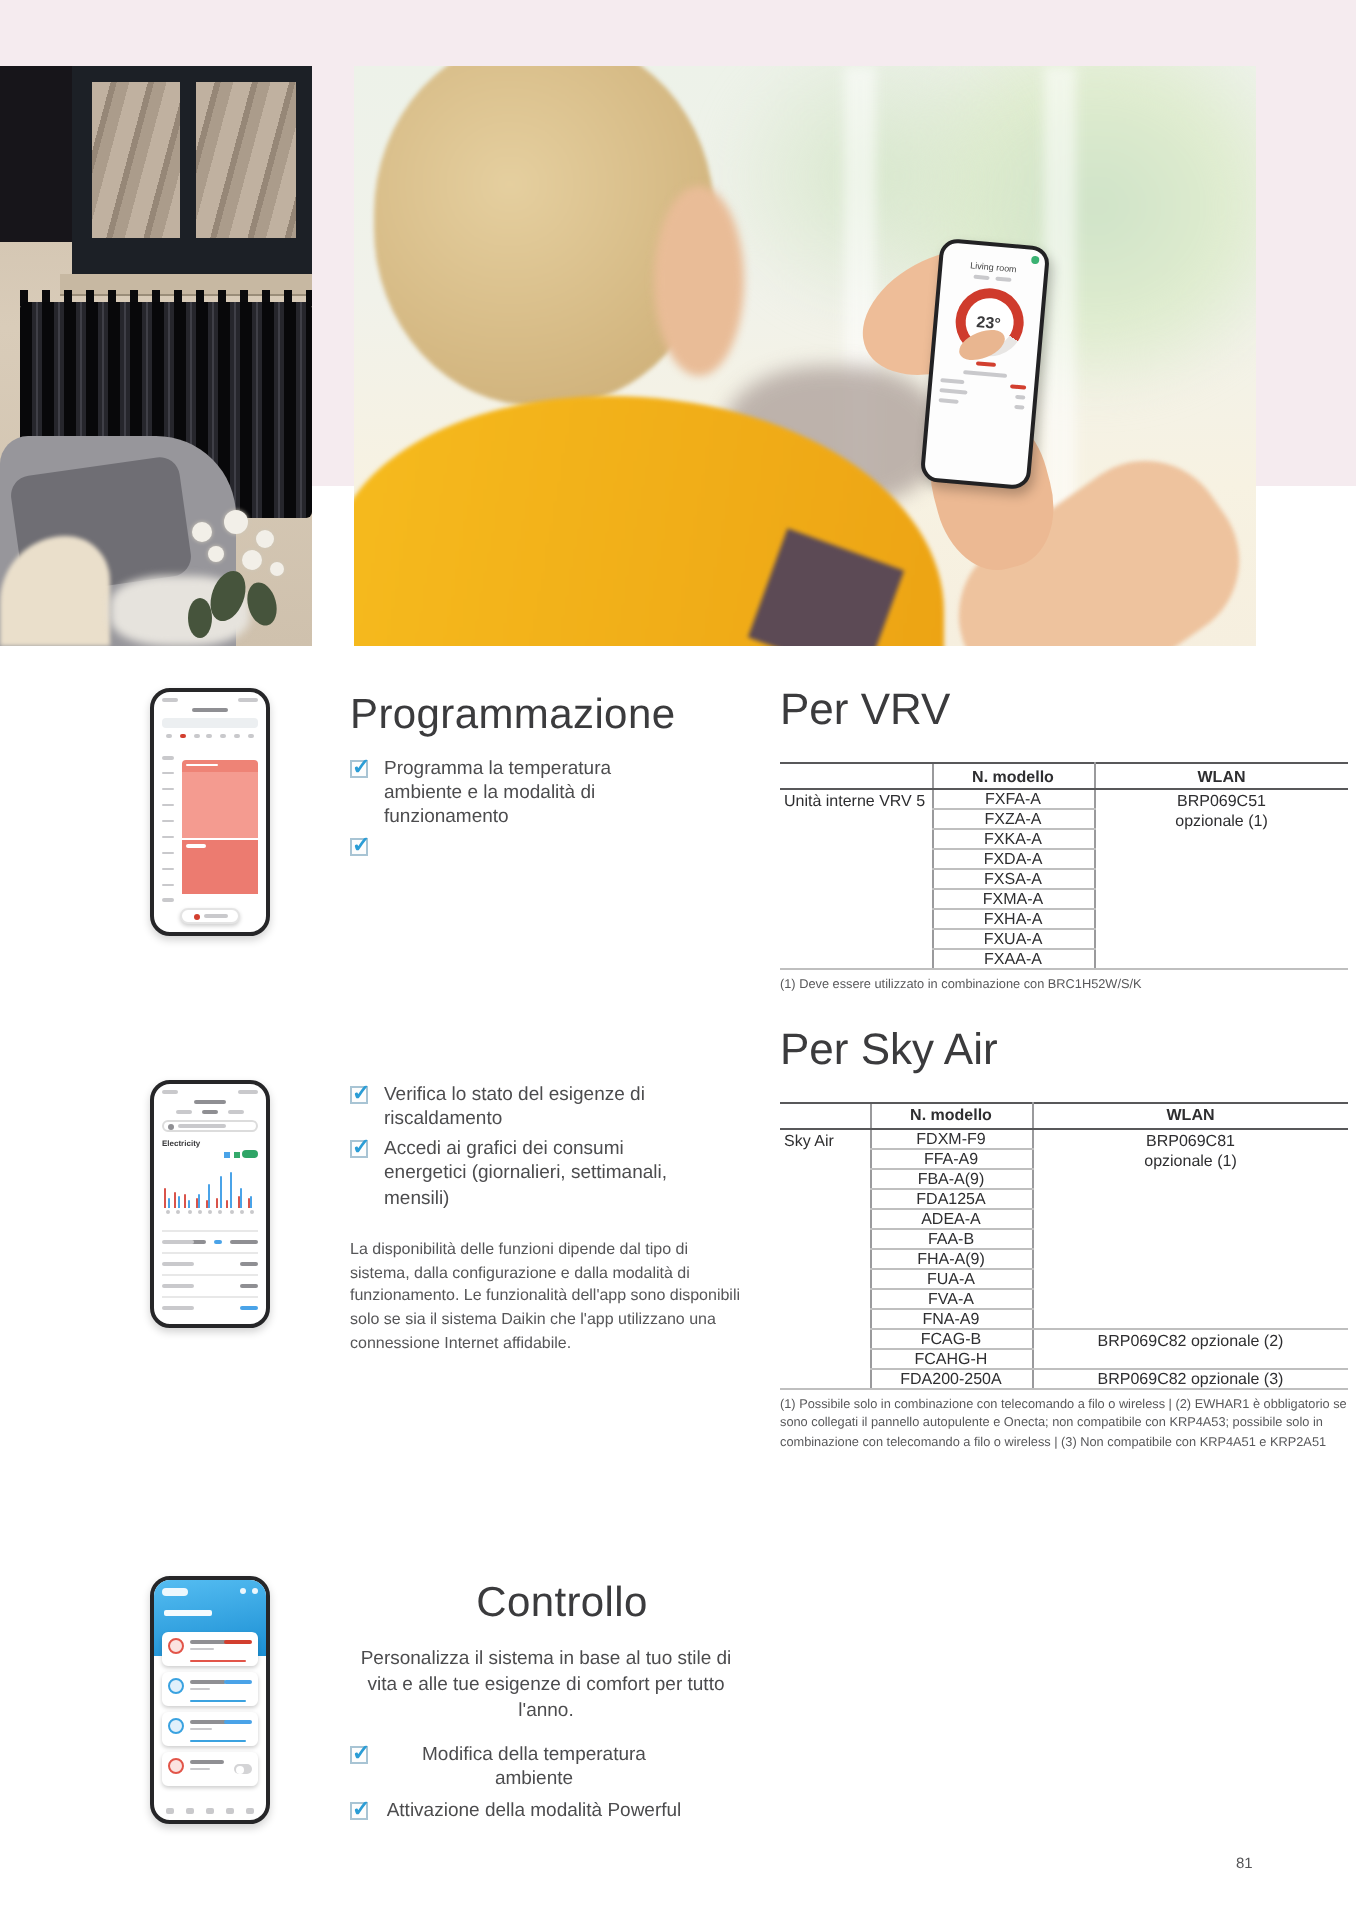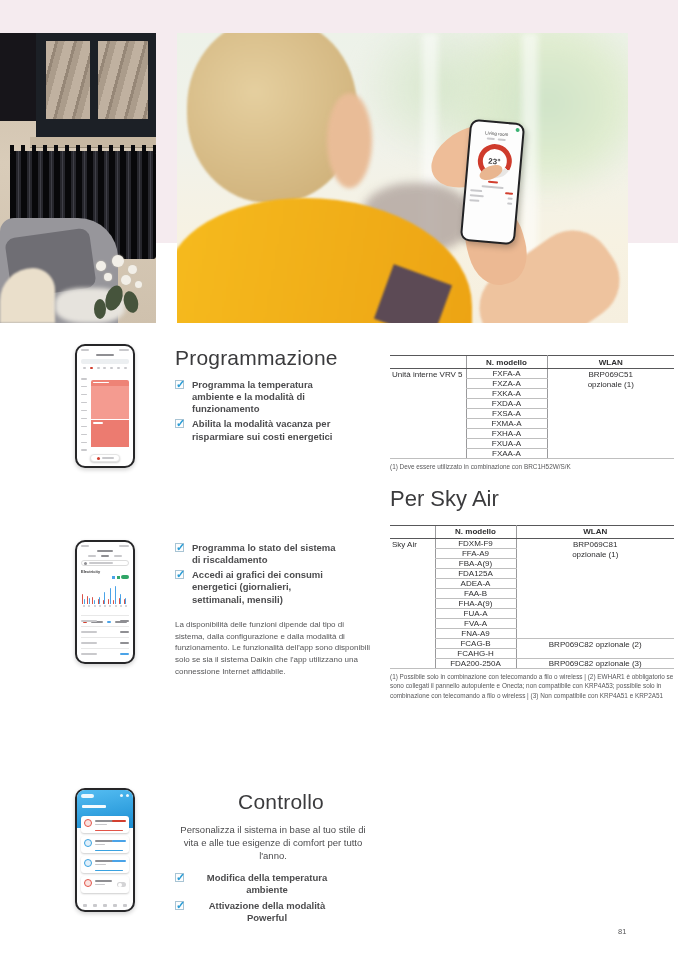--- a/index.html
+++ b/index.html
@@ -110,21 +110,21 @@
   .p3-nav { position:absolute; left:6px; right:6px; bottom:3px; display:flex; justify-content:space-between; }
 
   
   .section-text { position:absolute; left:175px; width:212px; color:#4c4c4e; }
   .section-text h2 { font-size:21px; font-weight:400; color:#3b3b3d; letter-spacing:0.2px; margin-bottom:9px; }
   .section-text p { font-size:9.5px; line-height:1.38; width:196px; margin-bottom:10px; }
   .checklist { list-style:none; width:170px; }
   .checklist li { display:flex; gap:8px; font-size:9.5px; line-height:1.28; margin-bottom:3px; }
   .check { position:relative; width:9px; height:9px; border:1px solid #a8c4d4; background:#fdfdfd; flex:none; margin-top:1px; }
   .check span { position:absolute; left:0px; top:-4px; font-size:11px; font-weight:700; color:#2b9dd6; }
-  .li-text { width:150px;font-weight:bold; }
+  .li-text { width:150px; }
   .disclaimer { font-size:8px; line-height:1.48; color:#565658; width:198px; margin-top:13px; }
 
   
   .right-col { position:absolute; left:390px; top:342px; width:284px; color:#2e2e30; }
   .col-title { font-size:22px; font-weight:400; color:#3b3b3d; }
   .spec-table { border-collapse:collapse; width:100%; table-layout:fixed; font-size:8px; color:#2e2e30; margin-top:13px; }
   .spec-table th { border-top:1.5px solid #58585a; border-bottom:1px solid #58585a; font-size:8px; font-weight:700; height:13px; padding:1px 2px; text-align:center; }
   .spec-table td { border-bottom:1px solid #bfbfbf; height:9.5px; padding:0 2px; text-align:center; }
   .cmid { border-left:1px solid #9a9a9c; border-right:1px solid #9a9a9c; }
   .grp { text-align:left !important; vertical-align:top; padding-top:1px !important; }
@@ -266,21 +266,20 @@
       <li>
         <span class="check">
             <span>✓</span>
           </span>
         <span class="li-text">Programma la temperatura ambiente e la modalità di funzionamento</span>
       </li>
       <li>
         <span class="check">
             <span>✓</span>
           </span>
-        <span class="li-text">Abilita la modalità vacanza per risparmiare sui costi energetici</span>
       </li>
     </ul>
   </div>
 
   <div class="phone" style="left:75px; top:540px;">
     <div class="p-status">
         <i class="d" style="width:8px;height:2px;"></i>
         <i class="d" style="width:10px;height:2px;"></i>
       </div>
     <div class="p-status" style="justify-content:center;">
@@ -355,21 +354,21 @@
         </div>
     </div>
   </div>
 
   <div class="section-text" style="top:542px;">
     <ul class="checklist">
       <li>
         <span class="check">
             <span>✓</span>
           </span>
-        <span class="li-text">Programma lo stato del sistema di riscaldamento</span>
+        <span class="li-text">Verifica lo stato del esigenze di riscaldamento</span>
       </li>
       <li>
         <span class="check">
             <span>✓</span>
           </span>
         <span class="li-text">Accedi ai grafici dei consumi energetici (giornalieri, settimanali, mensili)</span>
       </li>
     </ul>
     <div class="disclaimer">La disponibilità delle funzioni dipende dal tipo di sistema, dalla configurazione e dalla modalità di funzionamento. Le funzionalità dell'app sono disponibili solo se sia il sistema Daikin che l'app utilizzano una connessione Internet affidabile.</div>
   </div>
@@ -440,20 +439,21 @@
       <li>
         <span class="check">
             <span>✓</span>
           </span>
         <span class="li-text">Attivazione della modalità Powerful</span>
       </li>
     </ul>
   </div>
 
   <div class="right-col">
+    <h2 class="col-title">Per VRV</h2>
 
     <table class="spec-table">
       <colgroup>
           <col style="width:76px">
           <col style="width:81px">
           <col>
         </colgroup>
       <tbody>
           <tr>
         <th></th>

